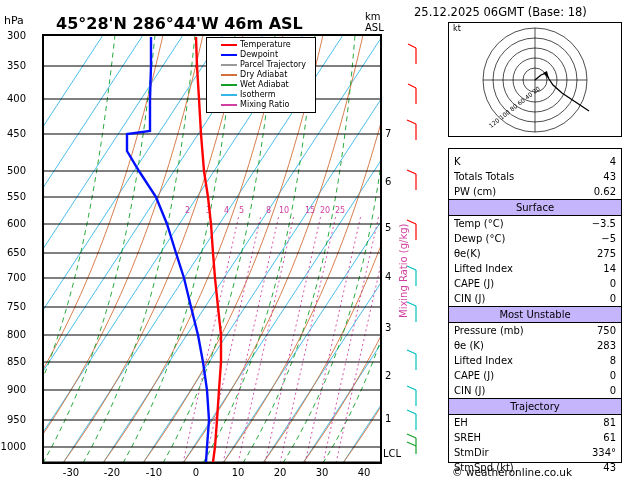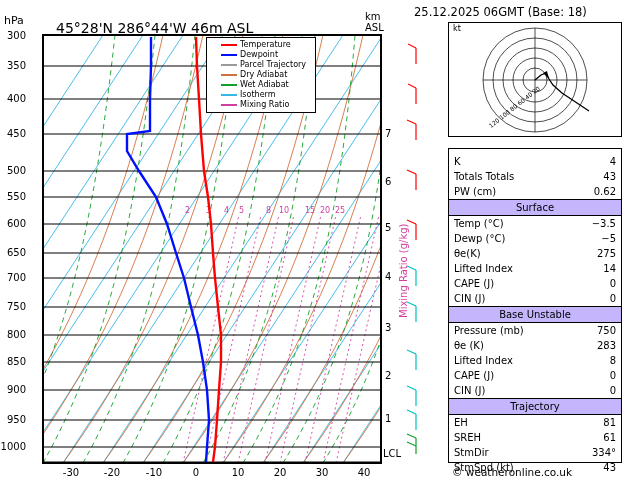--- a/index.html
+++ b/index.html
@@ -3,21 +3,21 @@
 <meta charset="utf-8">
 <style>
   html,body{margin:0;padding:0;}
   body{width:629px;height:486px;background:#ffffff;font-family:"DejaVu Sans",sans-serif;position:relative;overflow:hidden;}
   .abs{position:absolute;}
   
   #skewt-panel{left:0;top:0;width:408px;height:370px;margin-top:8px;}
   #plot-frame{left:42px;top:26px;width:340px;height:430px;border:1px solid #000;box-sizing:border-box;background:#fff;}
   #hpa-label{left:4px;top:6px;font-size:11px;color:#000;}
   #km-label{left:365px;top:3px;font-size:10px;color:#000;text-align:left;width:24px;line-height:11px;}
-  #title-main{left:56px;top:12px;font-size:14px;color:#000;font-weight:normal;}
+  #title-main{left:56px;top:6px;font-size:16px;color:#000;font-weight:bold;}
   .ytick{position:absolute;right:382px;font-size:10px;color:#000;text-align:right;width:34px;}
   .xtick{position:absolute;top:459px;font-size:10px;color:#000;text-align:center;width:34px;}
   #xaxis-title{left:60px;top:471px;width:310px;text-align:center;font-size:11px;color:#000;}
   #mixing-title{left:384px;top:215px;font-size:10px;color:#d040a0;transform:rotate(-90deg);transform-origin:left top;white-space:nowrap;}
   .km-tick{position:absolute;left:385px;font-size:10px;color:#000;}
   #lcl-label{left:383px;top:440px;font-size:10px;color:#000;}
   
   #legend{left:206px;top:29px;width:110px;background:#fff;border:1px solid #000;padding:2px 14px;box-sizing:border-box;}
   .legend-row{height:10px;line-height:10px;font-size:8px;color:#000;white-space:nowrap;}
   .legend-swatch{display:inline-block;width:16px;height:2px;vertical-align:middle;margin-right:3px;}
@@ -284,21 +284,21 @@
     </div>
   <div class="prow">
       <span class="lbl">CAPE (J)</span>
       <span class="val">0</span>
     </div>
   <div class="prow">
       <span class="lbl">CIN (J)</span>
       <span class="val">0</span>
     </div>
 
-  <div class="psection">Base Unstable</div>
+  <div class="psection">Most Unstable</div>
   <div class="prow">
       <span class="lbl">Pressure (mb)</span>
       <span class="val">750</span>
     </div>
   <div class="prow">
       <span class="lbl">θe (K)</span>
       <span class="val">283</span>
     </div>
   <div class="prow">
       <span class="lbl">Lifted Index</span>

